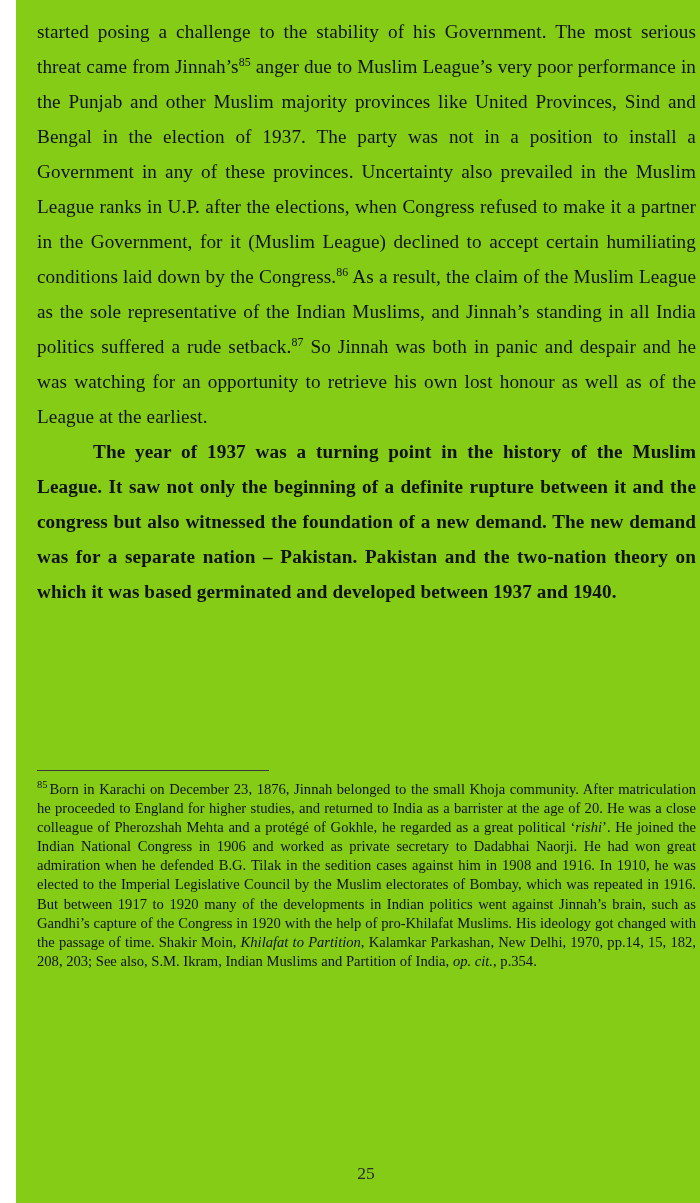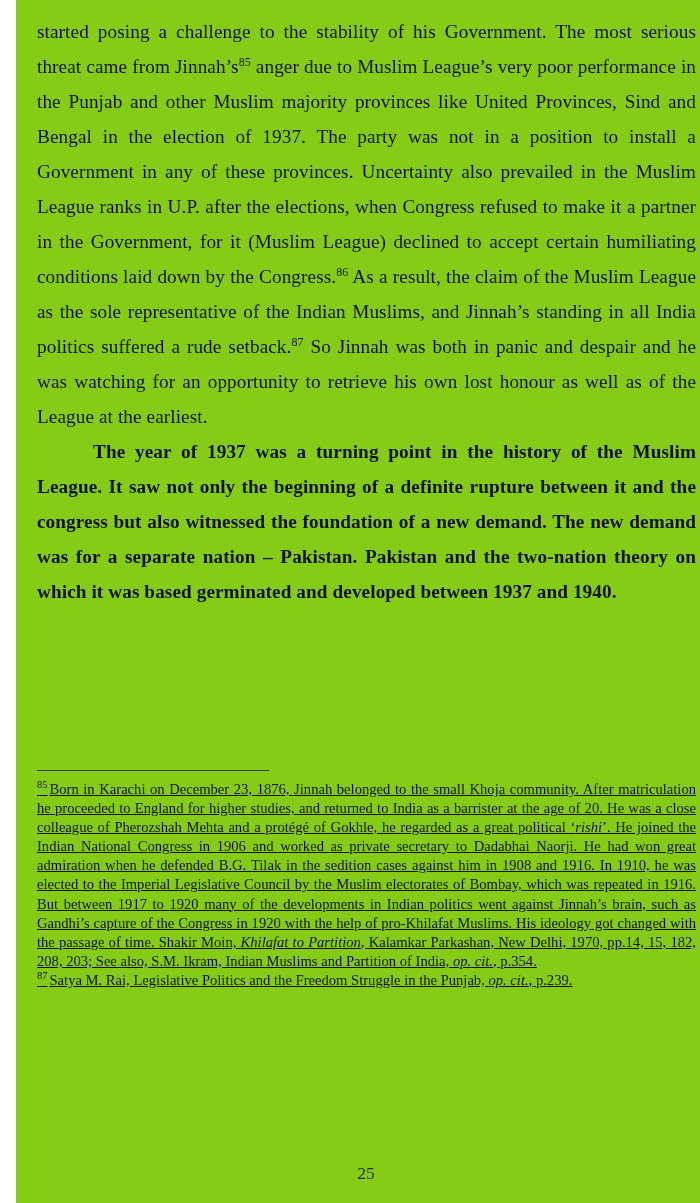--- a/index.html
+++ b/index.html
@@ -54,21 +54,20 @@
     top: 770px;
     width: 232px;
     height: 0;
     border-top: 1.6px solid #3a3a3a;
   }
   .footnotes {
     position: absolute;
     left: 21px;
     top: 780px;
     width: 659px;
-    text-decoration: underline;
   }
   p.fn {
     margin: 0;
     font-size: 14.6px;
     line-height: 19.1px;
     text-align: justify;
     text-justify: inter-word;
     -webkit-hyphens: none;
     hyphens: none;
   }
@@ -100,19 +99,18 @@
         <p class="body-par"><span>started posing a challenge to the stability of his Government. The most serious threat came from Jinnah’s</span><sup class="fn-ref">85</sup><span> anger due to Muslim League’s very poor performance in the Punjab and other Muslim majority provinces like United Provinces, Sind and Bengal in the election of 1937. The party was not in a position to install a Government in any of these provinces. Uncertainty also prevailed in the Muslim League ranks in U.P. after the elections, when Congress refused to make it a partner in the Government, for it (Muslim League) declined to accept certain humiliating conditions laid down by the Congress.</span><sup class="fn-ref">86</sup><span> As a result, the claim of the Muslim League as the sole representative of the Indian Muslims, and Jinnah’s standing in all India politics suffered a rude setback.</span><sup class="fn-ref">87</sup><span> So Jinnah was both in panic and despair and he was watching for an opportunity to retrieve his own lost honour as well as of the League at the earliest.</span></p>
         <p class="body-par indent"><span>The year of 1937 was a turning point in the history of the Muslim League. It saw not only the beginning of a definite rupture between it and the congress but also witnessed the foundation of a new demand. The new demand was for a separate nation – Pakistan. Pakistan and the two-nation theory on which it was based germinated and developed between 1937 and 1940.</span></p>
       </div>
   </div>
 
   <div class="footnote-rule"></div>
 
   <div class="footnotes">
     <div>
         <p class="fn"><sup>85</sup><span>Born in Karachi on December 23, 1876, Jinnah belonged to the small Khoja community. After matriculation he proceeded to England for higher studies, and returned to India as a barrister at the age of 20. He was a close colleague of Pherozshah Mehta and a protégé of Gokhle, he regarded as a great political ‘</span><em class="ital">rishi</em><span>’. He joined the Indian National Congress in 1906 and worked as private secretary to Dadabhai Naorji. He had won great admiration when he defended B.G. Tilak in the sedition cases against him in 1908 and 1916. In 1910, he was elected to the Imperial Legislative Council by the Muslim electorates of Bombay, which was repeated in 1916. But between 1917 to 1920 many of the developments in Indian politics went against Jinnah’s brain, such as Gandhi’s capture of the Congress in 1920 with the help of pro-Khilafat Muslims. His ideology got changed with the passage of time. Shakir Moin, </span><em class="ital">Khilafat to Partition</em><span>, Kalamkar Parkashan, New Delhi, 1970, pp.14, 15, 182, 208, 203; See also, S.M. Ikram, Indian Muslims and Partition of India, </span><em class="ital">op. cit.</em><span>, p.354.</span></p>
-        <p class="fn"><sup>87</sup><span>Satya M. Rai, Legislative Politics and the Freedom Struggle in the Punjab, </span><em class="ital">op. cit.</em><span>, p.239.</span></p>
       </div>
   </div>
 
   <div class="page-number">25</div>
 
 </div>
 
 </body></html>

